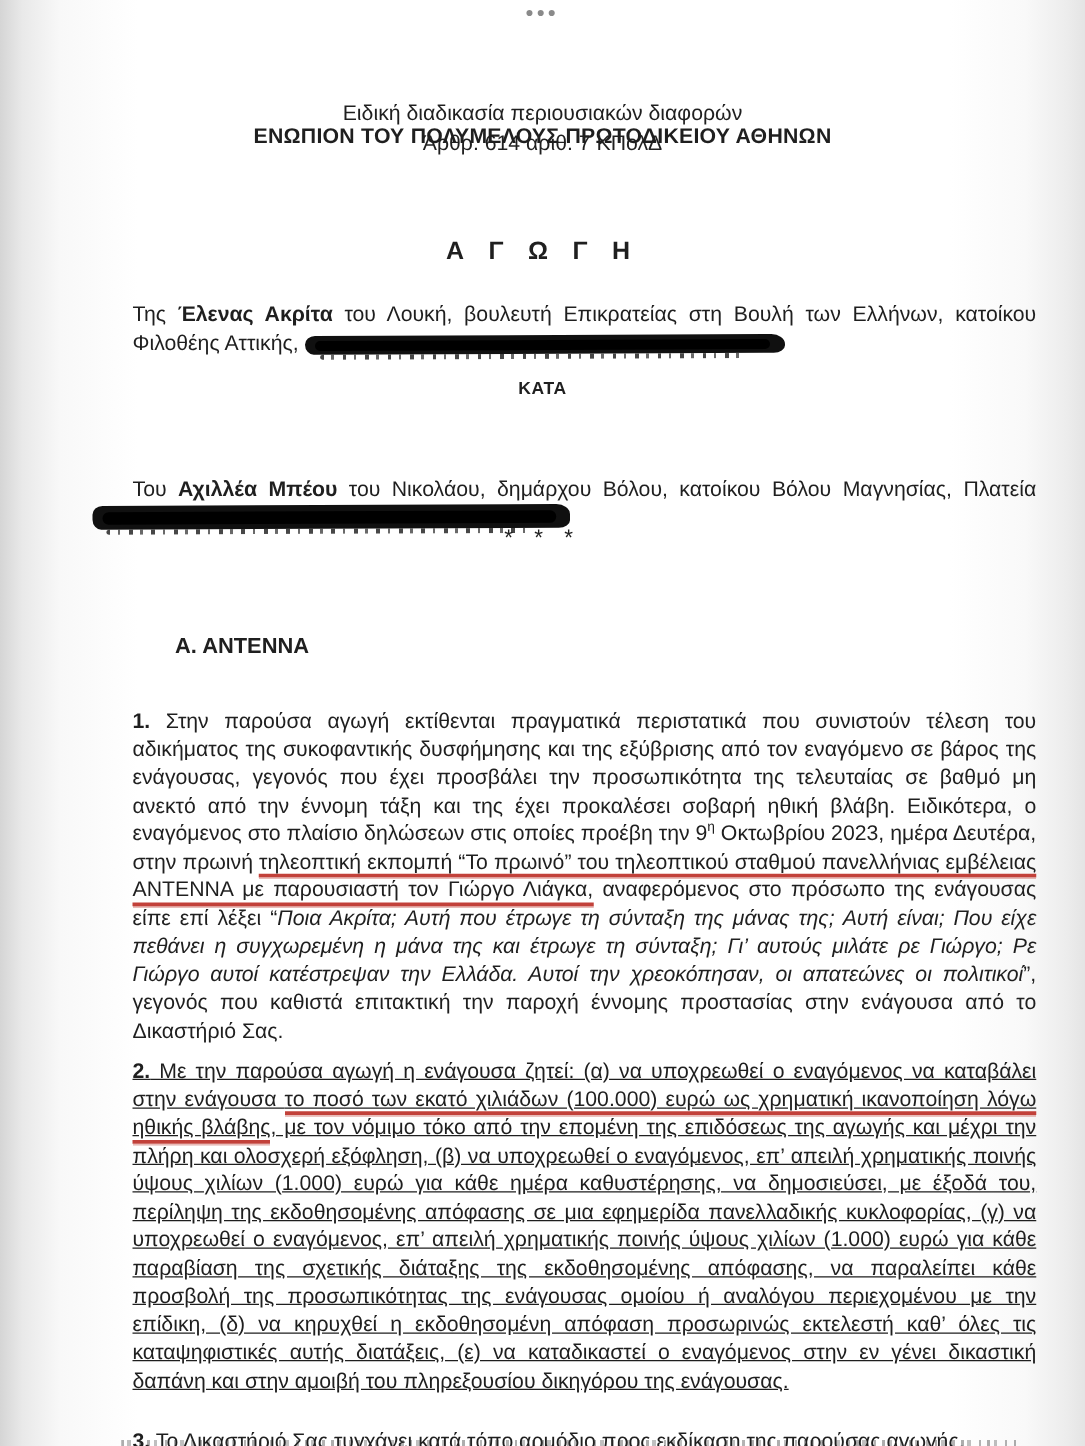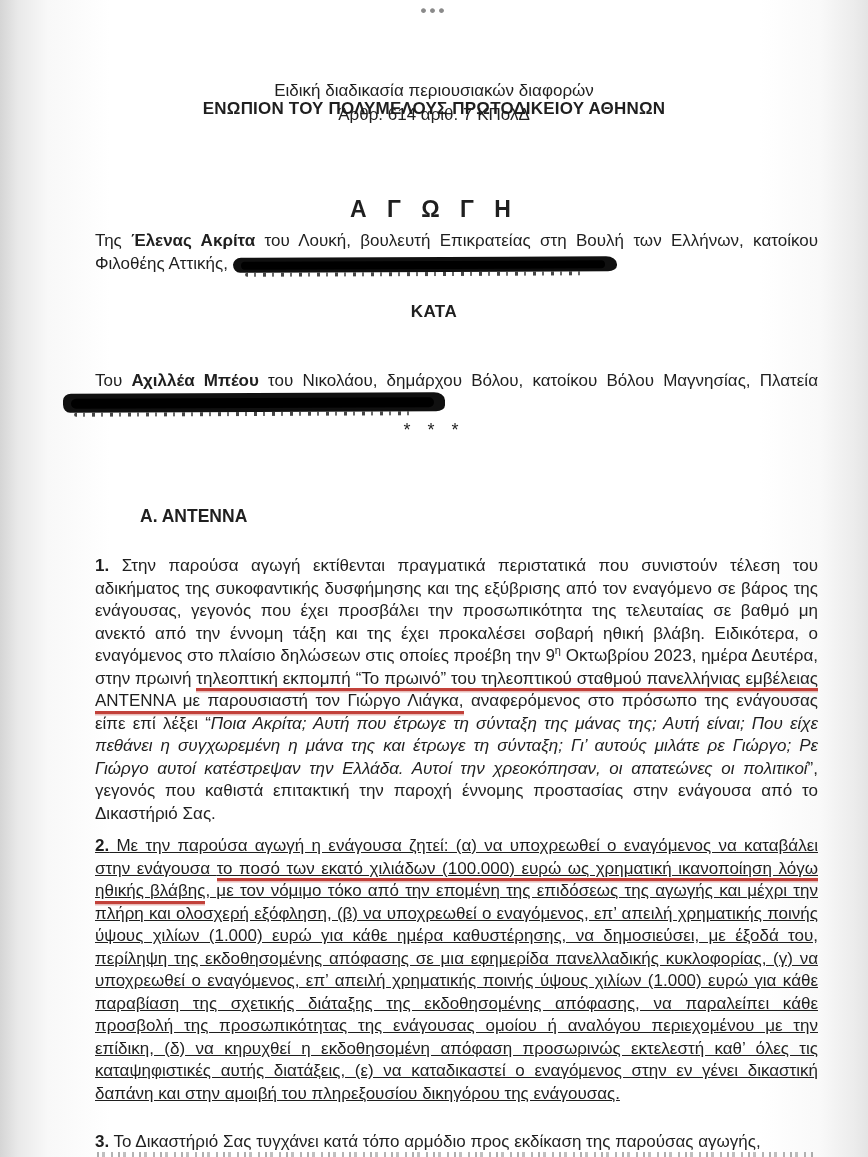--- a/index.html
+++ b/index.html
@@ -19,38 +19,38 @@
     color:#8a8a8a;font-size:17px;letter-spacing:3px;font-weight:700;
     cursor:pointer;
   }
 
   .hdr{position:absolute;left:0;right:0;text-align:center;line-height:25px;font-size:17px;}
   .hdr-court{top:52px;font-weight:700;letter-spacing:.2px;margin-top:44px;}
   .hdr-proc{top:78px;}
   .hdr-art{top:102px;}
 
   .doc-title{
-    position:absolute;top:196px;left:0;right:0;text-align:center;
-    font-weight:700;font-size:23px;letter-spacing:7px;
+    position:absolute;top:190px;left:0;right:0;text-align:center;
+    font-weight:700;font-size:20px;letter-spacing:7px;
   }
   .kata{
     position:absolute;top:302px;left:0;right:0;text-align:center;
-    font-weight:700;font-size:17px;letter-spacing:.5px;
+    font-weight:700;font-size:14px;letter-spacing:.5px;
   }
   .sep{
     position:absolute;top:420px;left:0;right:0;text-align:center;
     font-size:18px;letter-spacing:6px;
   }
   .section{
     position:absolute;top:506px;left:140px;
     font-weight:700;font-size:17.5px;
   }
 
   .para{
-    position:absolute;left:95px;width:723px;margin:0;
+    position:absolute;left:95px;width:723px;margin:11px;
     font-size:17px;line-height:22.5px;text-align:justify;
   }
   .p-plaintiff{top:230px;}
   .p-defendant{top:370px;}
   .p-1{top:555px;}
   .p-2{top:835px;text-decoration:underline;}
   .p-3{top:1131px;}
 
   .sb{font-weight:700;}
   .si{font-style:italic;}

